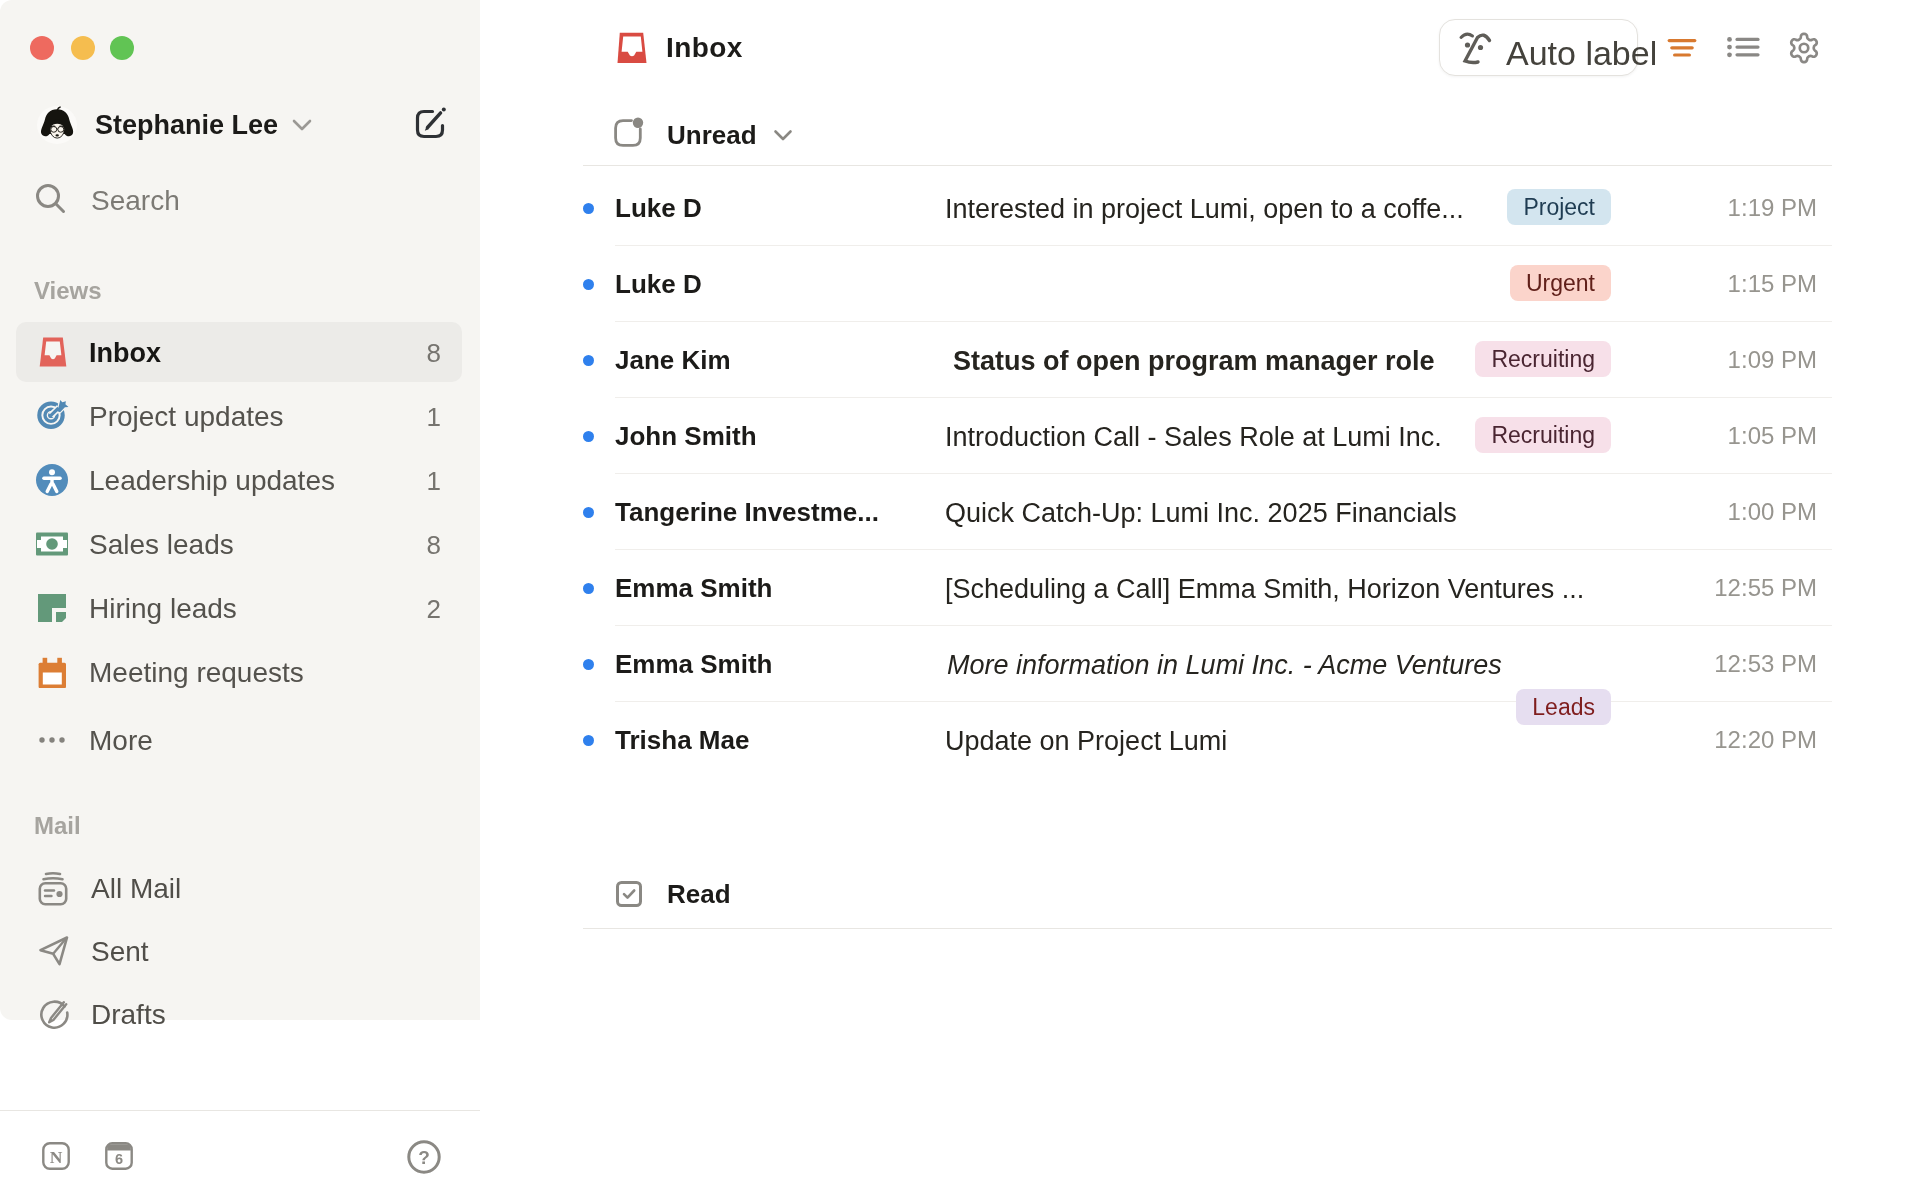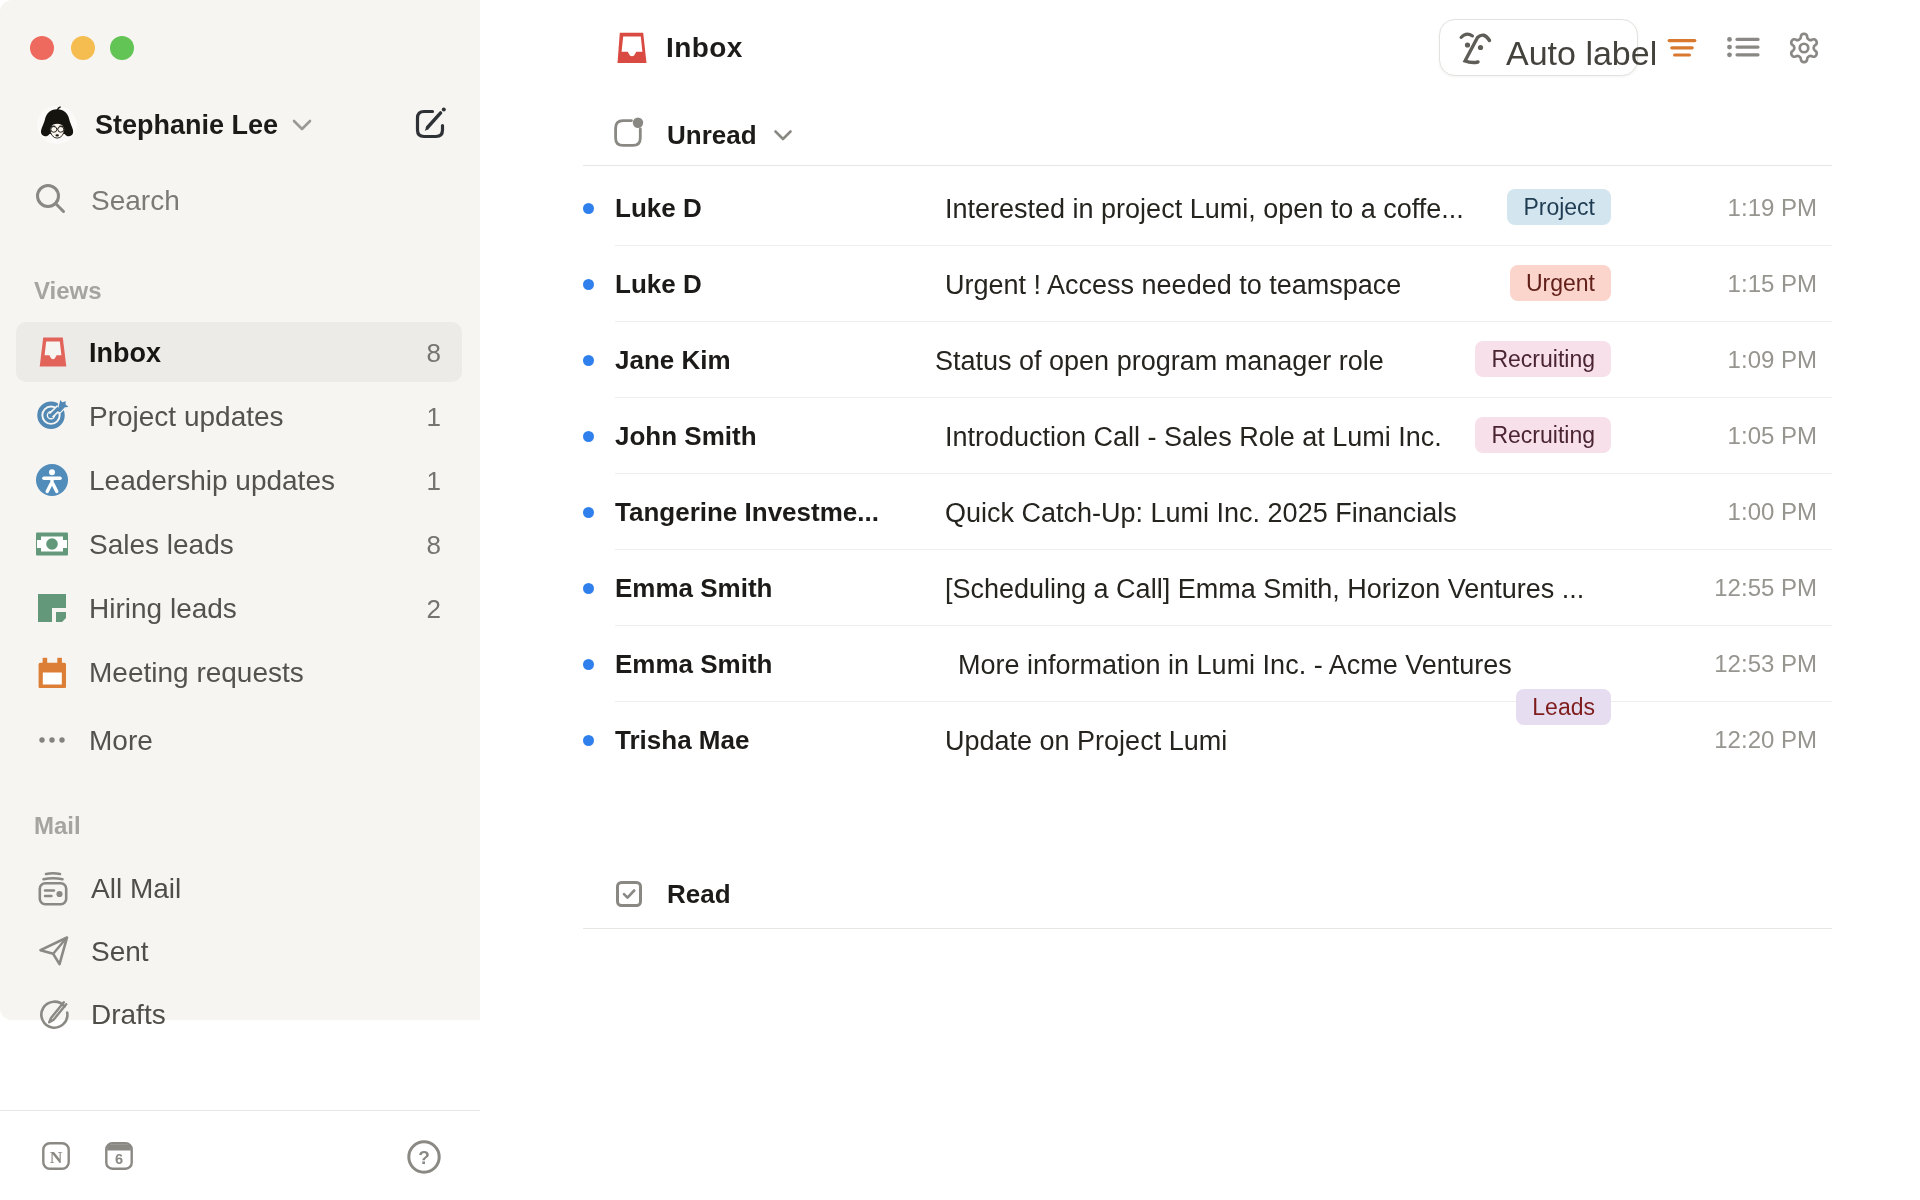--- a/index.html
+++ b/index.html
@@ -213,28 +213,27 @@
 
     <div class="dot" style="left:102.5px; top:203px;"></div>
     <div class="txt rowname" style="left:135px; top:193px;">Luke D</div>
     <div class="txt rowsubj" style="left:465px; top:194px;">Interested in project Lumi, open to a coffe...</div>
     <div class="chip" style="right:309px; top:188.5px; background:#d3e5ef; color:#1f3c52;">Project</div>
     <div class="txt rowtime" style="right:103px; top:194px; width:180px;">1:19 PM</div>
     <div class="sep" style="left:135px; top:244.5px; width:1217px;"></div>
 
     <div class="dot" style="left:102.5px; top:279px;"></div>
     <div class="txt rowname" style="left:135px; top:269px;">Luke D</div>
-    <div class="txt rowsubj" style="left:465px; top:270px;">Urgent ! Access needed to teamspace</div>
     <div class="chip" style="right:309px; top:264.5px; background:#fbd4cb; color:#61201a;padding-left:16px;">Urgent</div>
     <div class="txt rowtime" style="right:103px; top:270px; width:180px;">1:15 PM</div>
     <div class="sep" style="left:135px; top:320.5px; width:1217px;"></div>
 
     <div class="dot" style="left:102.5px; top:355px;"></div>
     <div class="txt rowname" style="left:135px; top:345px;">Jane Kim</div>
-    <div class="txt rowsubj" style="left:455px; top:346px;">Status of open program manager role</div>
+    <div class="txt rowsubj" style="left:473px; top:346px;font-weight:bold;">Status of open program manager role</div>
     <div class="chip" style="right:309px; top:340.5px; background:#f7e0e9; color:#4a2531;">Recruiting</div>
     <div class="txt rowtime" style="right:103px; top:346px; width:180px;">1:09 PM</div>
     <div class="sep" style="left:135px; top:396.5px; width:1217px;"></div>
 
     <div class="dot" style="left:102.5px; top:431px;"></div>
     <div class="txt rowname" style="left:135px; top:421px;">John Smith</div>
     <div class="txt rowsubj" style="left:465px; top:422px;">Introduction Call - Sales Role at Lumi Inc.</div>
     <div class="chip" style="right:309px; top:416.5px; background:#f7e0e9; color:#4a2531;">Recruiting</div>
     <div class="txt rowtime" style="right:103px; top:422px; width:180px;">1:05 PM</div>
     <div class="sep" style="left:135px; top:472.5px; width:1217px;"></div>
@@ -246,21 +245,21 @@
     <div class="sep" style="left:135px; top:548.5px; width:1217px;"></div>
 
     <div class="dot" style="left:102.5px; top:583px;"></div>
     <div class="txt rowname" style="left:135px; top:573px;">Emma Smith</div>
     <div class="txt rowsubj" style="left:465px; top:574px;">[Scheduling a Call] Emma Smith, Horizon Ventures ...</div>
     <div class="txt rowtime" style="right:103px; top:574px; width:180px;">12:55 PM</div>
     <div class="sep" style="left:135px; top:624.5px; width:1217px;"></div>
 
     <div class="dot" style="left:102.5px; top:659px;"></div>
     <div class="txt rowname" style="left:135px; top:649px;">Emma Smith</div>
-    <div class="txt rowsubj" style="left:478px; top:650px;">More information in Lumi Inc. - Acme Ventures</div>
+    <div class="txt rowsubj" style="left:467px; top:650px;font-style:italic;">More information in Lumi Inc. - Acme Ventures</div>
     <div class="txt rowtime" style="right:103px; top:650px; width:180px;">12:53 PM</div>
     <div class="sep" style="left:135px; top:700.5px; width:1217px;"></div>
 
     <div class="dot" style="left:102.5px; top:735px;"></div>
     <div class="txt rowname" style="left:135px; top:725px;">Trisha Mae</div>
     <div class="txt rowsubj" style="left:465px; top:726px;">Update on Project Lumi</div>
     <div class="chip" style="right:309px; top:689px; background:#e6def0; color:#7f1d1d;">Leads</div>
     <div class="txt rowtime" style="right:103px; top:726px; width:180px;">12:20 PM</div>
 
     <svg class="abs" style="left:136px; top:881px;" width="26" height="26" viewBox="0 0 26 26">

